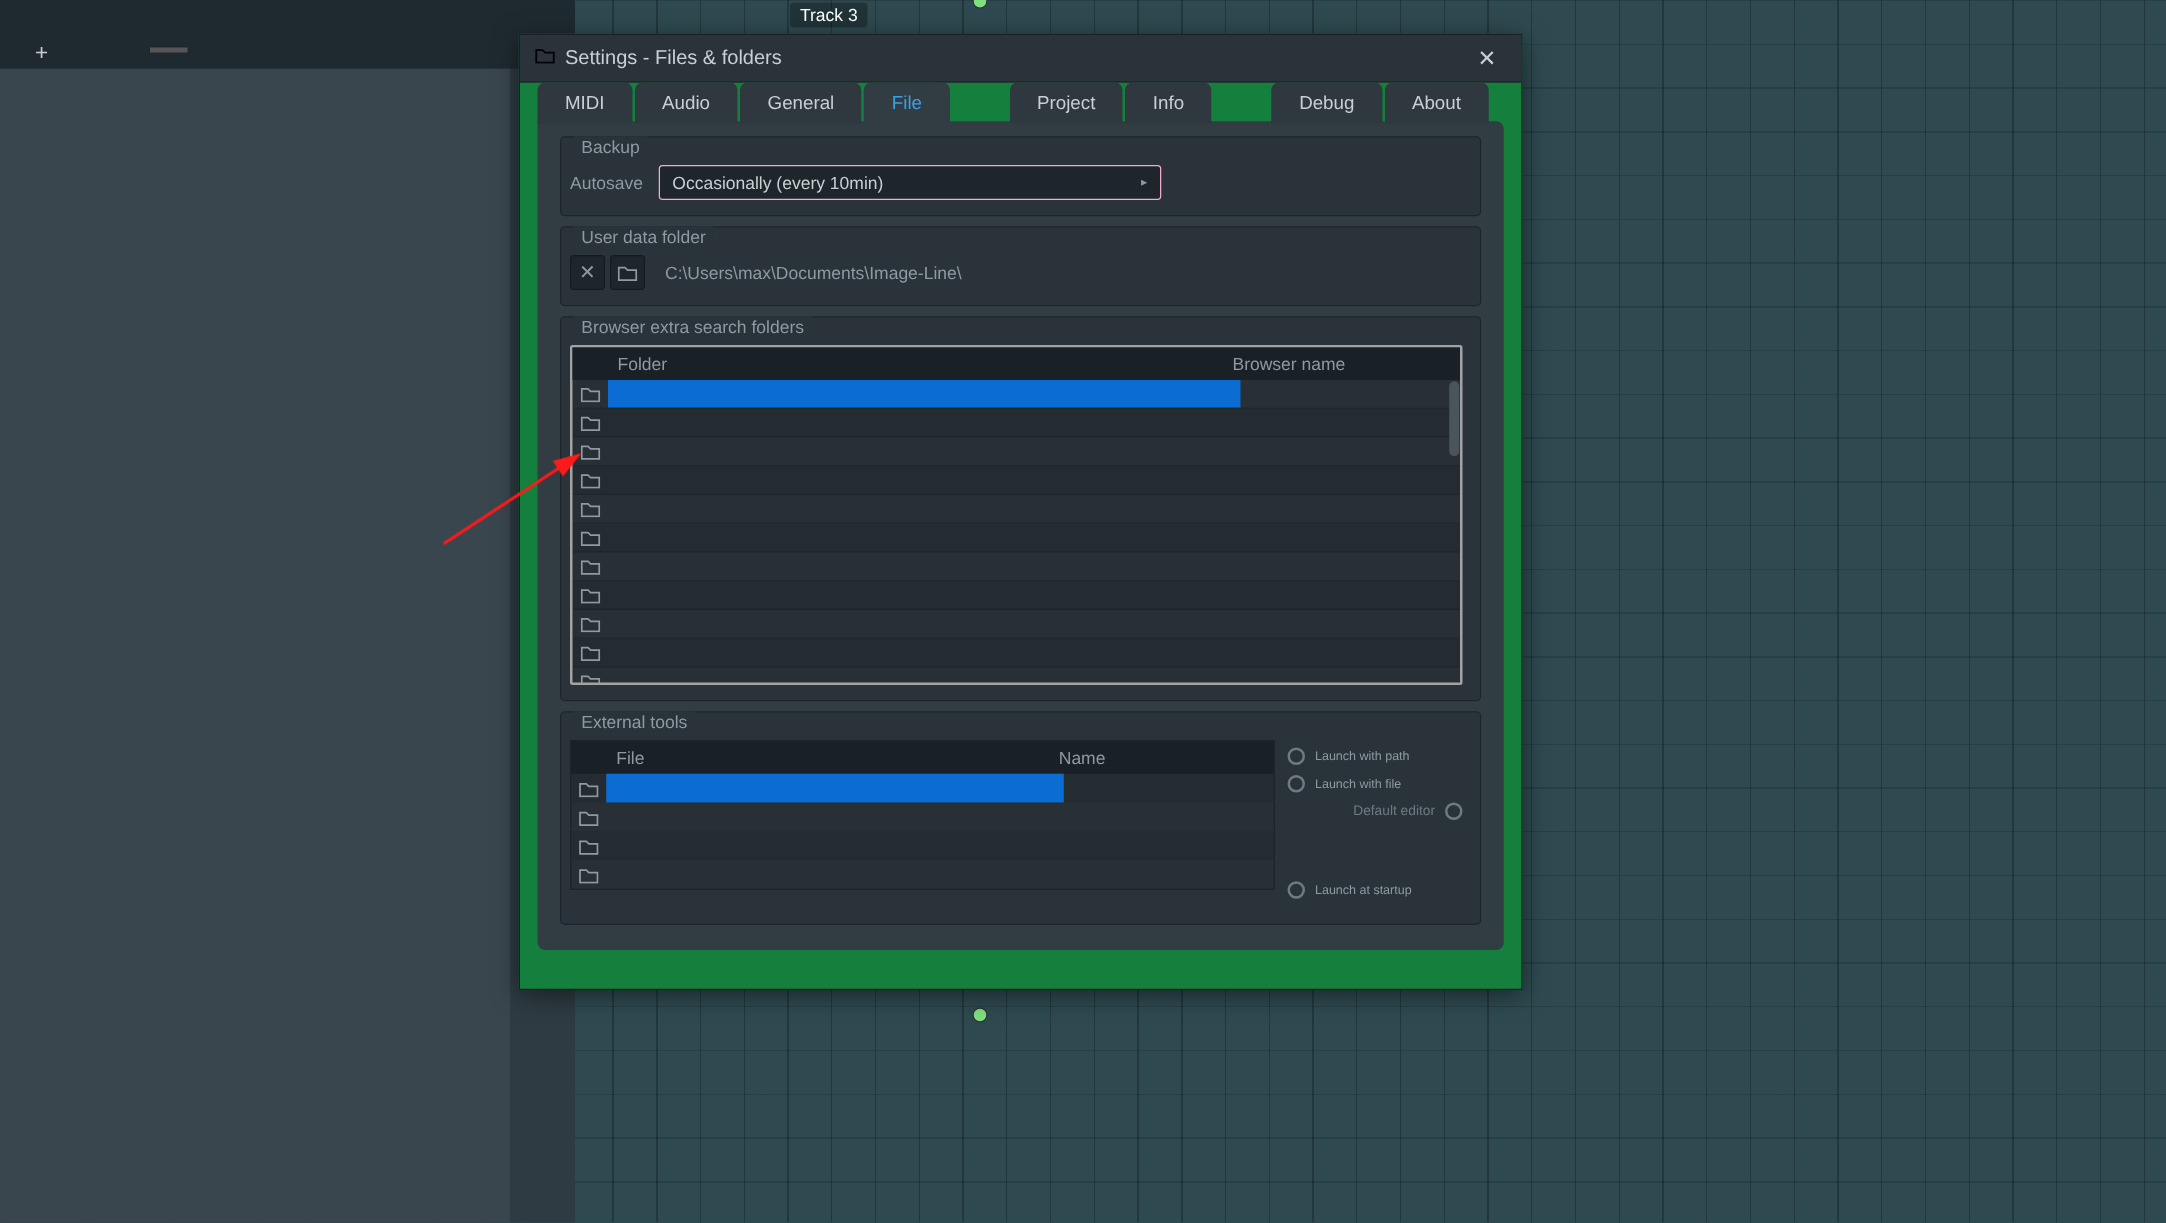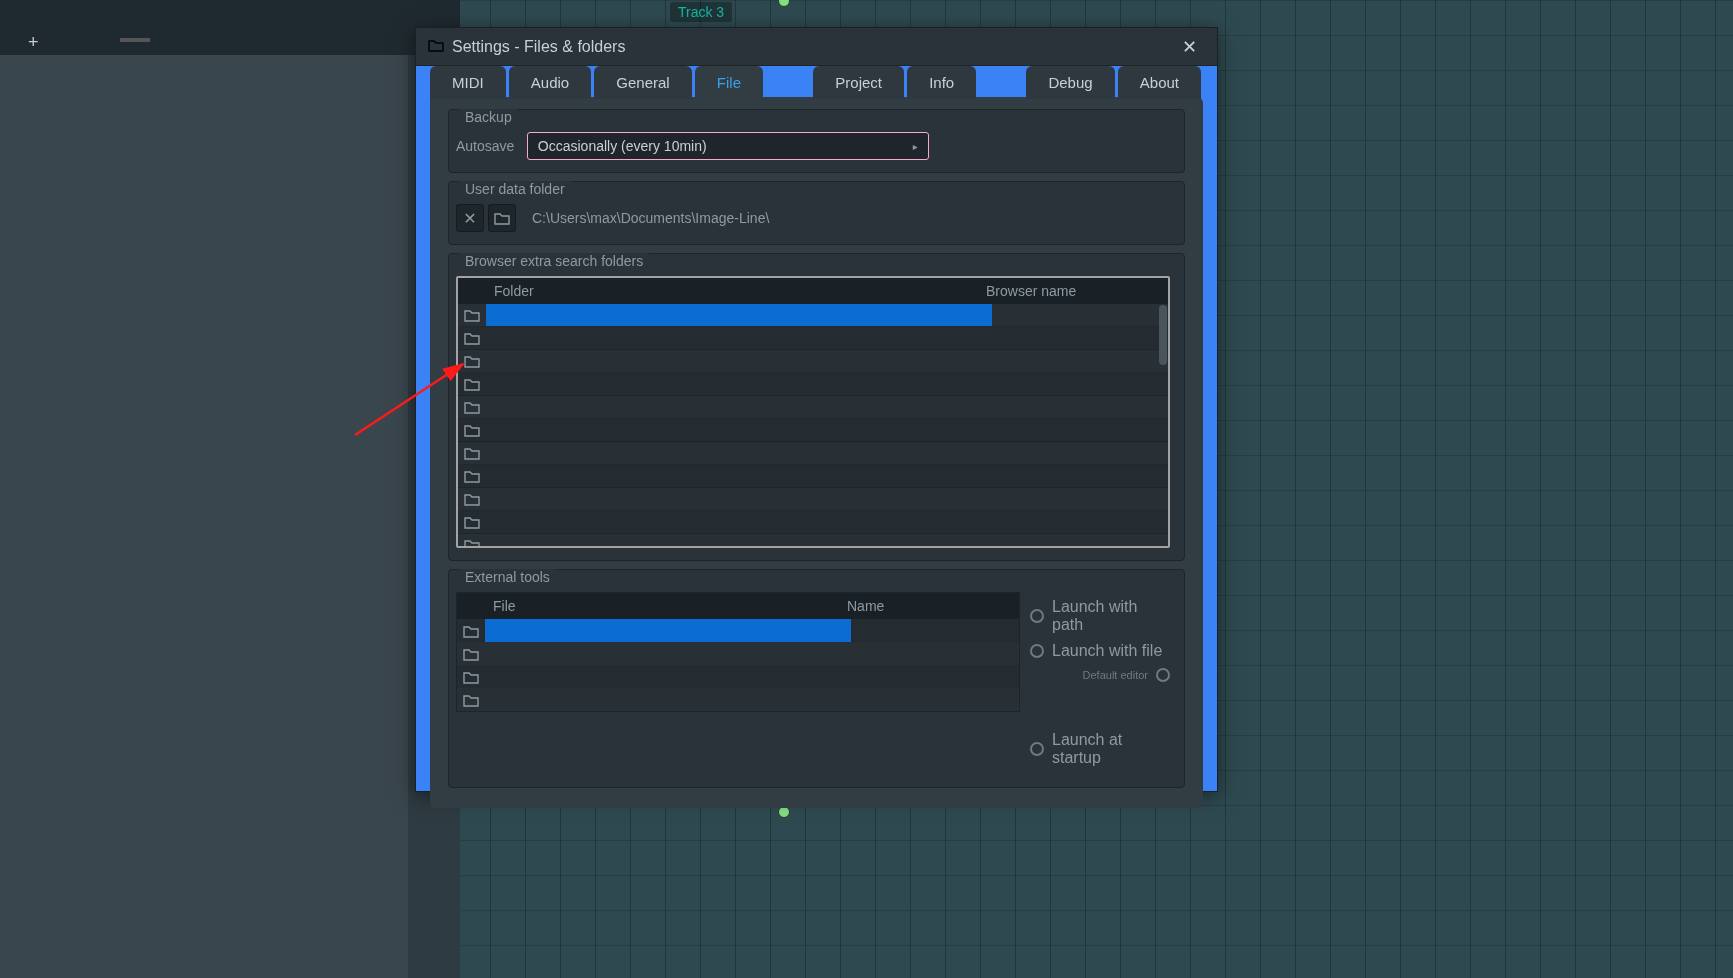--- a/index.html
+++ b/index.html
@@ -8,35 +8,35 @@
   
   .bg-grid { position: absolute; inset: 0; background: #2e4a50; }
   .bg-grid::before { content:""; position:absolute; inset:0; 
     background-image: 
       repeating-linear-gradient(to right, rgba(0,0,0,0.25) 0 1px, transparent 1px 35px),
       repeating-linear-gradient(to bottom, rgba(0,0,0,0.15) 0 1px, transparent 1px 35px);
   }
   .bg-darker { position:absolute; left:0; top:0; width:460px; height:100%; background:#2e3b42; }
   .bg-top-dark { position:absolute; left:0; top:0; width:460px; height:55px; background:#1f2a30; }
   .bg-sidebar { position:absolute; left:0; top:55px; width:408px; height:100%; background:#3a464d; }
-  .track-label { position:absolute; left:670px; top:2px; color:#14b8a6; font-size:14px; background:rgba(0,0,0,0.3); padding:2px 8px; border-radius:3px;}
+  .track-label { position:absolute; left:632px; top:2px; color:#ffffff; font-size:14px; background:rgba(0,0,0,0.3); padding:2px 8px; border-radius:3px;}
   .marker { position:absolute; left:778px; top:-5px; width:12px; height:12px; background:#7fe07f; border-radius:50%; border:1px solid #333;}
   .marker2 { position:absolute; left:778px; top:806px; width:12px; height:12px; background:#7fe07f; border-radius:50%; border:1px solid #333;}
   
   .add-tab { position:absolute; left:28px; top:32px; color:#ccc; font-size:18px; }
   .minus { position:absolute; left:120px; top:38px; width:30px; height:4px; background:#555;}
 
   
-  .dialog { position:absolute; left:415px; top:27px; width:803px; height:765px; background:#3b82f6; border:1px solid #1a2126; box-shadow:0 4px 20px rgba(0,0,0,0.5);}
+  .dialog { position:absolute; left:415px; top:27px; width:803px; height:765px; background:#15803d; border:1px solid #1a2126; box-shadow:0 4px 20px rgba(0,0,0,0.5);}
   .titlebar { height:38px; display:flex; align-items:center; padding:0 12px; background:#2a333a; border-bottom:1px solid #1e252a;}
   .titlebar .folder-glyph { margin-right:8px; }
   .titlebar-title { color:#c8d0d4; font-size:16px; flex:1;}
   .close-x { color:#c8d0d4; font-size:18px; cursor:pointer; padding:4px 8px;}
   
-  .tabs { display:flex; gap:0; padding:0 14px; margin-top:-2px;justify-content:space-between;}
+  .tabs { display:flex; gap:0; padding:0 14px; margin-top:-2px;}
   .tab { color:#c8d0d4; padding:8px 22px; font-size:15px; background:#3a444b; border-radius:6px 6px 0 0; margin-right:2px; cursor:pointer; position:relative; top:2px;}
   .tab.inactive { background:#2f383f;}
   .tab.active { color:#3aa0e8; background:#323c43;}
   .tab-spacer { width:46px;}
   
   .dialog-body { padding:12px 18px; background:#323c43; margin:0 14px 14px 14px; border-radius:0 6px 6px 6px;}
   
   .section { background:#2a333a; border:1px solid #1e252a; border-radius:4px; padding:10px 14px 12px 7px; margin-bottom:8px; position:relative;}
   .section-label { position:absolute; top:-1px; left:10px; background:#2a333a; color:#8e9aa2; font-size:14px; padding:0 6px;}
   .section-inner { padding-top:12px; }
@@ -75,21 +75,21 @@
   .ext-row { display:flex; align-items:center; height:23px;}
   .ext-row:nth-child(even){ background:rgba(255,255,255,0.02);}
   .ext-row .cell-icon{ width:28px; display:flex; justify-content:center; color:#8e9aa2;}
   .ext-row .cell-file{ flex:1; height:100%;}
   .ext-row .cell-name{ width:168px; height:100%;}
   .ext-row.selected .cell-file{ background:#0b6dd4;}
   
   .ext-flex { display:flex; gap:10px;}
   .ext-left { flex:1;}
   .ext-right { width:140px; padding-top:6px;}
-  .radio-row { display:flex; align-items:center; color:#8e9aa2; font-size:16px; margin-bottom:8px; cursor:pointer;}
+  .radio-row { display:flex; align-items:center; color:#8e9aa2; font-size:10px; margin-bottom:8px; cursor:pointer;}
   .radio-row.small { font-size:11px; justify-content:flex-end; color:#6e7a82;}
   .radio { width:14px; height:14px; border:2px solid #6e7a82; border-radius:50%; margin-right:8px; flex-shrink:0;}
   .radio-row.small .radio{ margin-left:8px; margin-right:0;}
   .radio-row.spaced { margin-top:49px;}
   
   .folder-svg { width:16px; height:14px; }
   .folder-svg path { fill:none; stroke:currentColor; stroke-width:1.4;}
   
   
   .arrow { position:absolute; left:355px; top:350px; pointer-events:none;}

